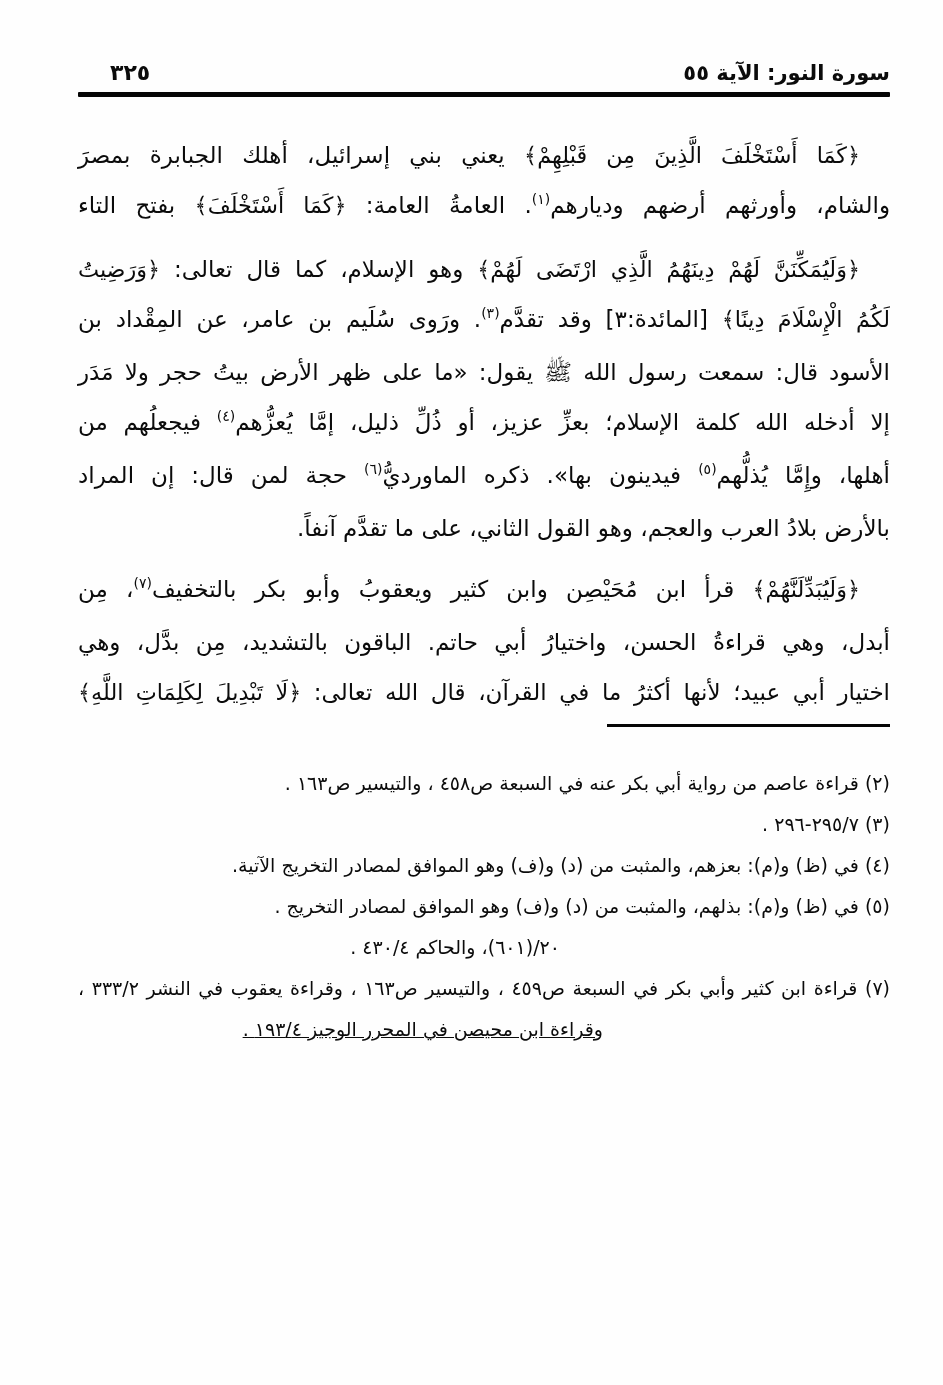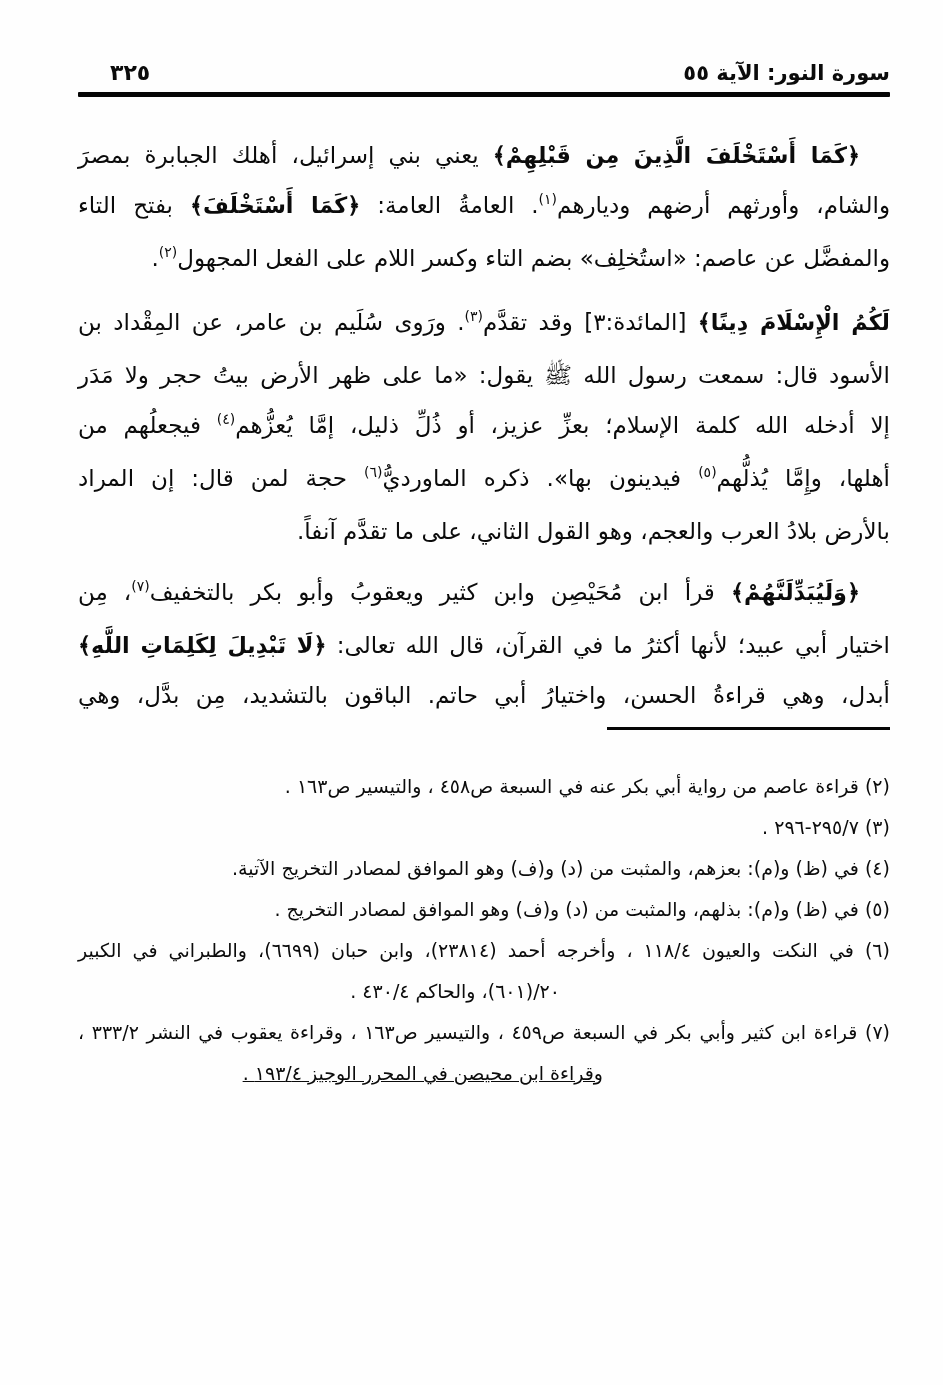--- a/index.html
+++ b/index.html
@@ -10,21 +10,21 @@
     font-family:"DejaVu Sans", sans-serif;
   }
   .header{display:flex;justify-content:space-between;align-items:flex-end;font-weight:bold;}
   .header-title{font-size:21px;text-align:right;}
   .header-pagenum{font-size:22px;letter-spacing:2px;margin-left:32px;}
   .header-rule{height:5px;background:#050505;margin-top:7px;border-radius:1px;}
   .body{margin-top:33px;font-size:23px;}
   .para + .para{margin-top:11px;}
   .line{line-height:50px;text-align:justify;text-align-last:justify;}
   .line.r{text-align:right;text-align-last:right;}
-  .seg-quran{font-weight:bold;font-size:0.97em;}
+  .seg-quran{font-weight:normal;font-size:0.97em;}
   .seg-sup{font-size:14px;position:relative;top:-9px;font-weight:normal;}
   .fn-sep{width:283px;height:3px;background:#050505;margin-top:7px;}
   .footnotes{margin-top:36px;font-size:19px;}
   .fn-line{line-height:41px;text-align:right;text-align-last:right;}
   .fn-line.j{text-align:justify;text-align-last:justify;}
   .fn-marker{white-space:nowrap;}
 </style>
 </head>
 <body>
 
@@ -32,53 +32,52 @@
   <div class="header">
     <div class="header-title">سورة النور: الآية ٥٥</div>
     <div class="header-pagenum">٣٢٥</div>
   </div>
   <div class="header-rule"></div>
 
   <div class="body" id="body">
       <div class="para">
         <div class="line" style="padding-right: 30px;"><span class="seg-quran">﴿كَمَا أَسْتَخْلَفَ الَّذِينَ مِن قَبْلِهِمْ﴾</span><span class="seg-text"> يعني بني إسرائيل، أهلك الجبابرة بمصرَ</span></div>
         <div class="line"><span class="seg-text">والشام، وأورثهم أرضهم وديارهم</span><span class="seg-sup">(١)</span><span class="seg-text">. العامةُ العامة: </span><span class="seg-quran">﴿كَمَا أَسْتَخْلَفَ﴾</span><span class="seg-text"> بفتح التاء</span></div>
-        <div class="line r"><span class="seg-text">والمفضَّل عن عاصم: «استُخلِف» بضم التاء وكسر اللام على الفعل المجهول</span><span class="seg-sup">(٢)</span><span class="seg-text">.</span></div>
       </div>
       <div class="para">
+        <div class="line" style="padding-right: 30px;"><span class="seg-quran">﴿وَلَيُمَكِّنَنَّ لَهُمْ دِينَهُمُ الَّذِي ارْتَضَى لَهُمْ﴾</span><span class="seg-text"> وهو الإسلام، كما قال تعالى: </span><span class="seg-quran">﴿وَرَضِيتُ</span></div>
         <div class="line"><span class="seg-quran">لَكُمُ الْإِسْلَامَ دِينًا﴾</span><span class="seg-text"> [المائدة:٣] وقد تقدَّم</span><span class="seg-sup">(٣)</span><span class="seg-text">. ورَوى سُلَيم بن عامر، عن المِقْداد بن</span></div>
         <div class="line"><span class="seg-text">الأسود قال: سمعت رسول الله ﷺ يقول: «ما على ظهر الأرض بيتُ حجر ولا مَدَر</span></div>
         <div class="line"><span class="seg-text">إلا أدخله الله كلمة الإسلام؛ بعزِّ عزيز، أو ذُلِّ ذليل، إمَّا يُعزُّهم</span><span class="seg-sup">(٤)</span><span class="seg-text"> فيجعلُهم من</span></div>
         <div class="line"><span class="seg-text">أهلها، وإِمَّا يُذلُّهم</span><span class="seg-sup">(٥)</span><span class="seg-text"> فيدينون بها». ذكره الماورديُّ</span><span class="seg-sup">(٦)</span><span class="seg-text"> حجة لمن قال: إن المراد</span></div>
         <div class="line r"><span class="seg-text">بالأرض بلادُ العرب والعجم، وهو القول الثاني، على ما تقدَّم آنفاً.</span></div>
       </div>
       <div class="para">
         <div class="line" style="padding-right: 30px;"><span class="seg-quran">﴿وَلَيُبَدِّلَنَّهُمْ﴾</span><span class="seg-text"> قرأ ابن مُحَيْصِن وابن كثير ويعقوبُ وأبو بكر بالتخفيف</span><span class="seg-sup">(٧)</span><span class="seg-text">، مِن</span></div>
+        <div class="line"><span class="seg-text">أبدل، وهي قراءةُ الحسن، واختيارُ أبي حاتم. الباقون بالتشديد، مِن بدَّل، وهي</span></div>
         <div class="line"><span class="seg-text">اختيار أبي عبيد؛ لأنها أكثرُ ما في القرآن، قال الله تعالى: </span><span class="seg-quran">﴿لَا تَبْدِيلَ لِكَلِمَاتِ اللَّهِ﴾</span></div>
-        <div class="line"><span class="seg-text">أبدل، وهي قراءةُ الحسن، واختيارُ أبي حاتم. الباقون بالتشديد، مِن بدَّل، وهي</span></div>
       </div>
     </div>
 
   <div class="fn-sep"></div>
 
   <div class="footnotes" id="footnotes">
       <div class="footnote">
         <div class="fn-line"><span class="fn-marker">(٢) </span><span class="fn-text">قراءة عاصم من رواية أبي بكر عنه في السبعة ص٤٥٨ ، والتيسير ص١٦٣ .</span></div>
       </div>
       <div class="footnote">
         <div class="fn-line"><span class="fn-marker">(٣) </span><span class="fn-text">٧/‏٢٩٥-٢٩٦ .</span></div>
       </div>
       <div class="footnote">
         <div class="fn-line"><span class="fn-marker">(٤) </span><span class="fn-text">في (ظ) و(م): بعزهم، والمثبت من (د) و(ف) وهو الموافق لمصادر التخريج الآتية.</span></div>
       </div>
       <div class="footnote">
         <div class="fn-line"><span class="fn-marker">(٥) </span><span class="fn-text">في (ظ) و(م): بذلهم، والمثبت من (د) و(ف) وهو الموافق لمصادر التخريج .</span></div>
       </div>
       <div class="footnote">
-        <div class="fn-line j"><span class="fn-marker">(٦) </span><span class="fn-text">في النكت والعيون ٤/‏١١٨ ، وأخرجه أحمد (٢٣٨١٤)، وابن حبان (٦٦٩٩)، والطبراني في الكبير</span></div>
         <div class="fn-line" style="padding-right: 330px;"><span class="fn-text">٢٠/‏(٦٠١)، والحاكم ٤/‏٤٣٠ .</span></div>
       </div>
       <div class="footnote">
         <div class="fn-line j"><span class="fn-marker">(٧) </span><span class="fn-text">قراءة ابن كثير وأبي بكر في السبعة ص٤٥٩ ، والتيسير ص١٦٣ ، وقراءة يعقوب في النشر ٢/‏٣٣٣ ،</span></div>
         <div class="fn-line" style="padding-right: 287px; text-decoration: underline;"><span class="fn-text">وقراءة ابن محيصن في المحرر الوجيز ٤/‏١٩٣ .</span></div>
       </div>
     </div>
 </div>
 
 </body></html>

